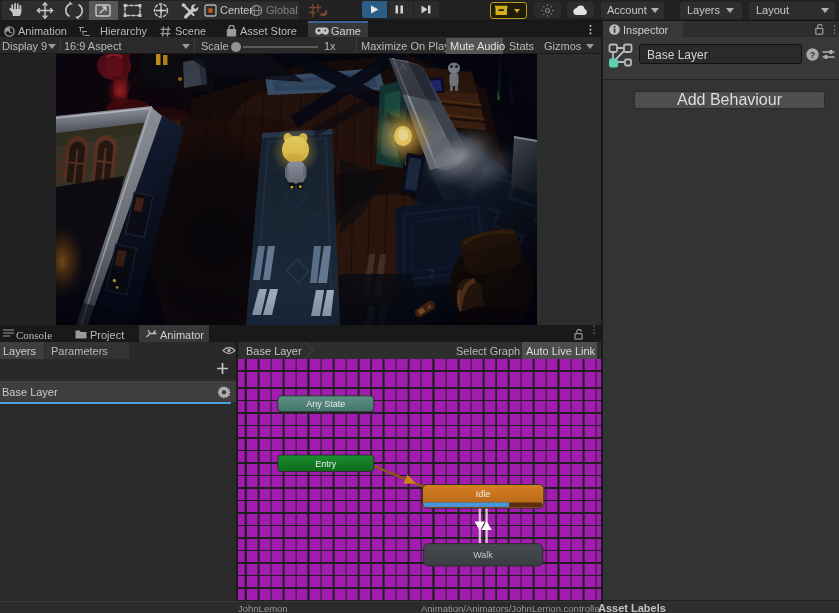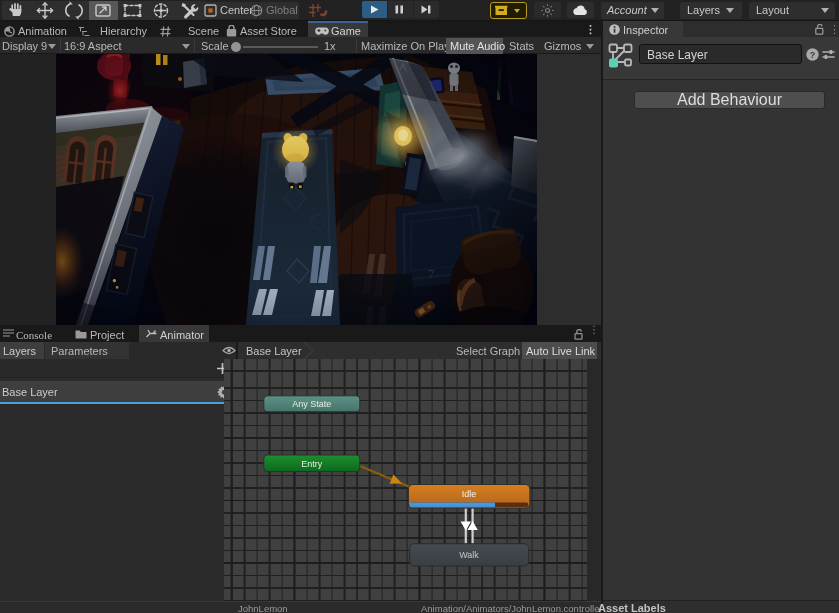--- a/index.html
+++ b/index.html
@@ -111,21 +111,21 @@
         <path d="M7.5 1.2 L7.5 3 M7.5 12 L7.5 13.8 M1.2 7.5 L3 7.5 M12 7.5 L13.8 7.5 M3.2 3.2 L4.4 4.4 M10.6 10.6 L11.8 11.8 M11.8 3.2 L10.6 4.4 M4.4 10.6 L3.2 11.8"></path>
       </g>
     </svg>
 
     <div class="abs" style="left:567px;top:2px;width:27px;height:16px;background:#2d2d2d;border-radius:2px;"></div>
     <svg class="abs" style="left:572px;top:5px" width="17" height="11" viewBox="0 0 17 11">
       <path d="M4 10 A3.4 3.4 0 0 1 4.4 3.3 A4.4 4.4 0 0 1 12.8 4.2 A3 3 0 0 1 12.6 10 Z" fill="#e4e4e4"></path>
     </svg>
 
     <div class="abs" style="left:601px;top:2px;width:63px;height:17px;background:#2e2e2e;border-radius:2px;"></div>
-    <div class="abs txt" style="left:607px;top:4px;color:#c9c9c9;font-style:italic;">Account</div>
+    <div class="abs txt" style="left:607px;top:4px;color:#c9c9c9;">Account</div>
     <span class="abs arr" style="left:651px;top:8px;"></span>
     <div class="abs" style="left:680px;top:2px;width:62px;height:17px;background:#2e2e2e;border-radius:2px;"></div>
     <div class="abs txt" style="left:687px;top:4px;color:#c9c9c9;">Layers</div>
     <span class="abs arr" style="left:726px;top:8px;"></span>
     <div class="abs" style="left:749px;top:2px;width:86px;height:17px;background:#2e2e2e;border-radius:2px;"></div>
     <div class="abs txt" style="left:756px;top:4px;color:#c9c9c9;">Layout</div>
     <span class="abs arr" style="left:821px;top:8px;"></span>
   </div>
 
   <div class="abs" style="left:0;top:21px;width:601px;height:16px;background:#191919;"></div>
@@ -144,21 +144,21 @@
         <path d="M1.5 1.5 L1.5 5.5 M4 5.5 L4 9.5" stroke-width="1"></path>
       </g>
     </svg>
     <div class="abs txt" style="left:92px;top:25px;margin-left:8px;">Hierarchy</div>
 
     <svg class="abs" style="left:160px;top:26px" width="11" height="11" viewBox="0 0 11 11">
       <g stroke="#9a9a9a" stroke-width="1.3">
         <path d="M3.6 0.5 L2.6 10.5 M8.4 0.5 L7.4 10.5 M0.5 3.4 L10.5 3.4 M0.5 7.6 L10.5 7.6"></path>
       </g>
     </svg>
-    <div class="abs txt" style="left:188px;top:25px;">Scene</div>
+    <div class="abs txt" style="left:175px;top:25px;">Scene</div>
 
     <svg class="abs" style="left:226px;top:25px" width="11" height="12" viewBox="0 0 11 12">
       <rect x="0.8" y="4" width="9.4" height="7.4" rx="1" fill="#9a9a9a"></rect>
       <path d="M3 4 V2.8 A2.5 2.5 0 0 1 8 2.8 V4" fill="none" stroke="#9a9a9a" stroke-width="1.4"></path>
     </svg>
     <div class="abs txt" style="left:240px;top:25px;">Asset Store</div>
 
     <div class="abs" style="left:308px;top:21px;width:60px;height:16px;background:#383838;border-top:2px solid #3e6093;"></div>
     <svg class="abs" style="left:315px;top:27px" width="14" height="9" viewBox="0 0 14 9">
       <path d="M3.5 0.5 L10.5 0.5 A3.2 3.2 0 0 1 13.7 4.5 A3.2 3.2 0 0 1 8 6.6 L6 6.6 A3.2 3.2 0 0 1 0.3 4.5 A3.2 3.2 0 0 1 3.5 0.5 Z" fill="#c2c2c2"></path>
@@ -569,21 +569,21 @@
     <div class="abs" style="left:0;top:381px;width:236px;height:21px;background:#3e3e3e;"></div>
     <div class="abs txt" style="left:2px;top:386px;color:#cccccc;">Base Layer</div>
     <svg class="abs" style="left:217px;top:385px" width="14" height="14" viewBox="0 0 14 14">
       <path d="M7 1 L8.3 2.6 L10.3 1.9 L10.8 3.9 L12.9 4.2 L12.2 6.1 L13.8 7.4 L12.2 8.7 L12.8 10.7 L10.7 10.9 L10.1 12.9 L8.2 12.1 L6.8 13.7 L5.6 12 L3.6 12.7 L3.2 10.6 L1.1 10.3 L1.9 8.4 L0.3 7 L2 5.8 L1.4 3.8 L3.5 3.6 L4.1 1.6 L6 2.4 Z" fill="#b0b0b0"></path>
       <circle cx="7" cy="7.3" r="2.2" fill="#3e3e3e"></circle>
     </svg>
     <div class="abs" style="left:0;top:402px;width:231px;height:2px;background:#4c9fd8;"></div>
   </div>
   <div class="abs" style="left:236px;top:342px;width:2px;height:259px;background:#1b1b1b;"></div>
 
-  <div class="abs" id="graph" style="left:224px;top:359px;width:363px;height:242px;background:#404040;">
+  <div class="abs" id="graph" style="left:238px;top:359px;width:363px;height:242px;background:#a21caf;">
     <div class="abs" style="left:0;top:0;width:363px;height:242px;
       background-image:
         repeating-linear-gradient(to right, #1b1b1b 0 1px, transparent 1px 62.5px),
         repeating-linear-gradient(to bottom, #1b1b1b 0 1px, transparent 1px 62.5px),
         repeating-linear-gradient(to right, #202020 0 1px, transparent 1px 12.5px),
         repeating-linear-gradient(to bottom, #202020 0 1px, transparent 1px 12.5px);
       background-position:7.6px 16px,7.6px 16px,7.6px 16px,7.6px 16px;"></div>
     <svg class="abs" style="left:0;top:0" width="363" height="242" viewBox="0 0 363 242">
       <defs>
         <linearGradient id="gAny" x1="0" y1="0" x2="0" y2="1">

